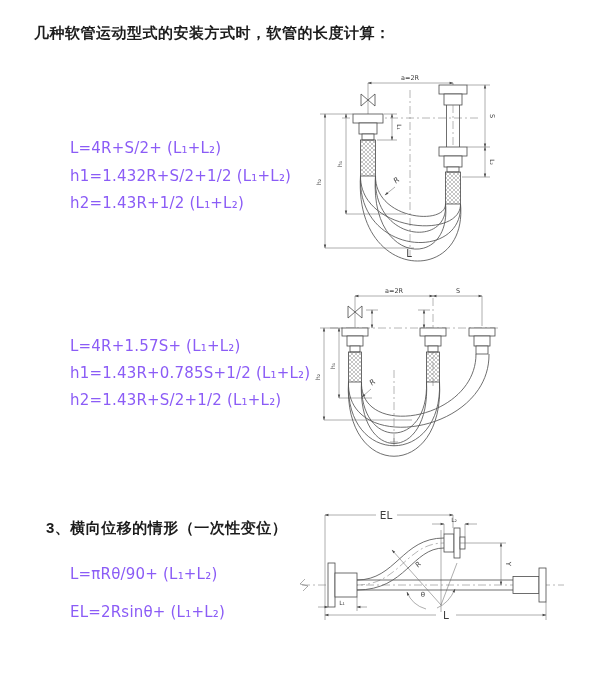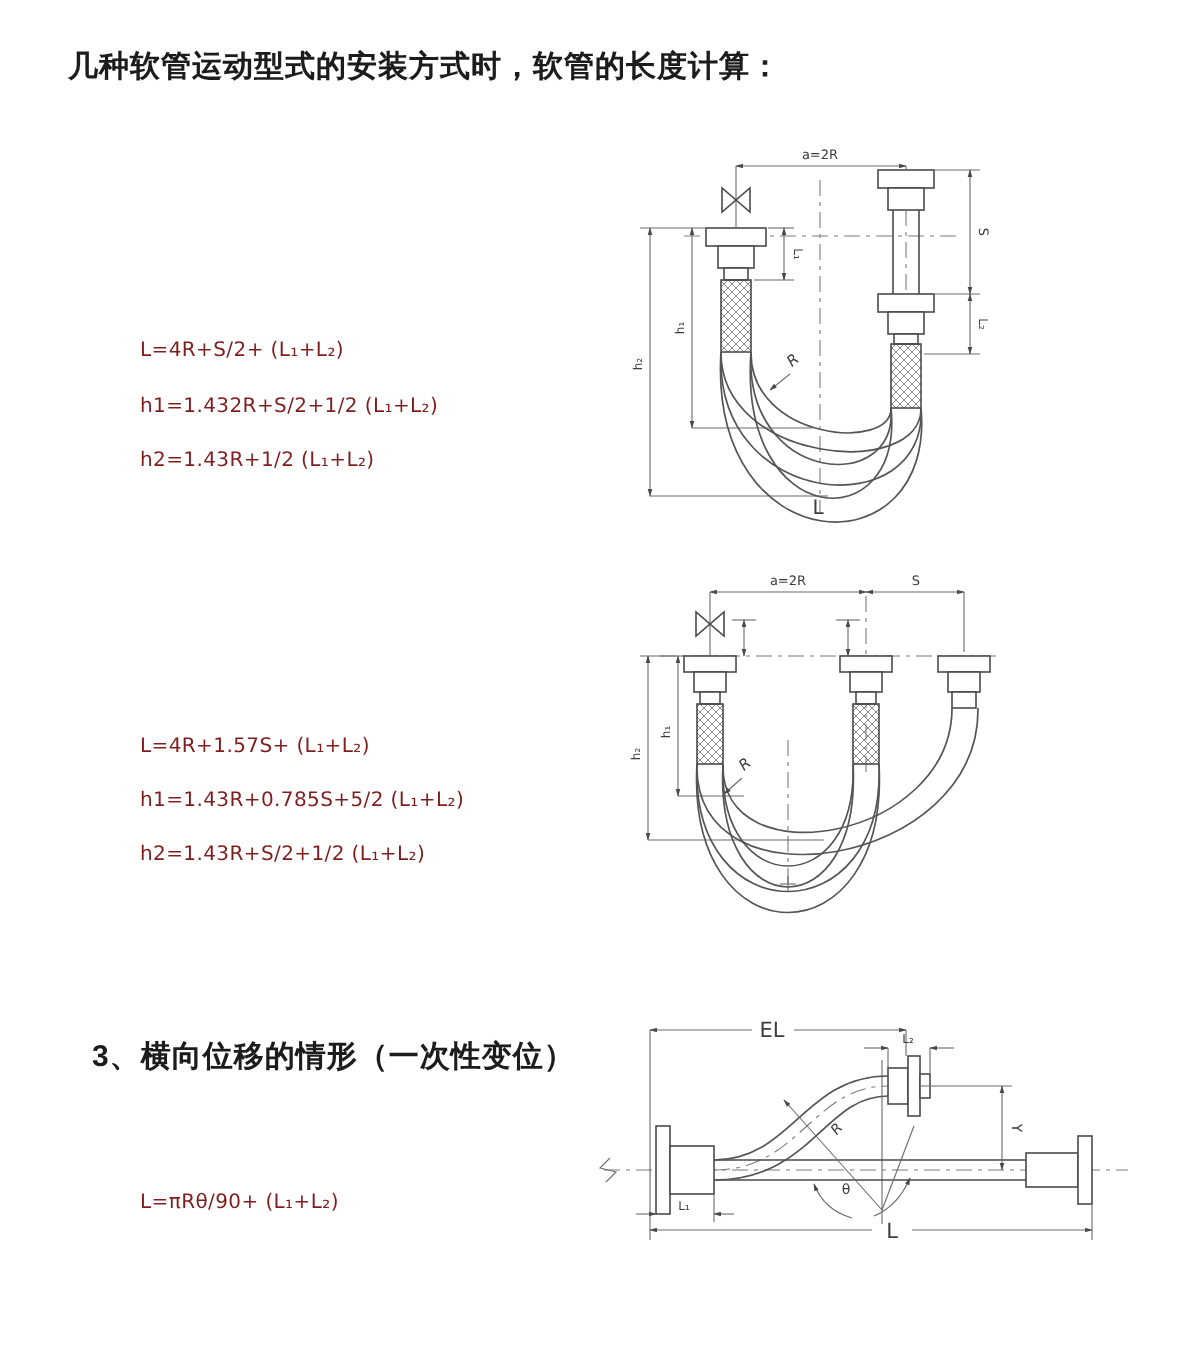--- a/index.html
+++ b/index.html
@@ -2,47 +2,48 @@
 <html><head>
 <meta charset="utf-8">
 <style>
   html,body{margin:0;padding:0;}
   body{font-family:"Liberation Sans","DejaVu Sans",sans-serif;background:#e8e8e8;}
   .page{position:relative;width:600px;height:675px;background:#ffffff;overflow:hidden;
         color:#1c1c1c;}
   .abs{position:absolute;}
   .doc-title{left:34px;top:24px;font-size:15px;font-weight:bold;letter-spacing:0.5px;}
   .sec-heading{left:46px;font-size:15px;font-weight:bold;letter-spacing:0.5px;}
-  .formula{left:70px;font-size:10px;font-family:"DejaVu Sans","Liberation Sans",sans-serif;
-           color:#7f1d1d;letter-spacing:0.2px;white-space:nowrap;margin-top:31px;}
+  .formula{left:70px;font-size:15px;font-family:"DejaVu Sans","Liberation Sans",sans-serif;
+           color:#8b5cf6;letter-spacing:0.2px;white-space:nowrap;}
   svg{position:absolute;overflow:visible;}
   svg text{font-family:"DejaVu Sans","Liberation Sans",sans-serif;fill:#3d3d3d;}
   .ink{stroke:#4a4a4a;fill:none;stroke-width:0.8;}
   .ink-thin{stroke:#6a6a6a;fill:none;stroke-width:0.55;}
   .dash{stroke:#7b7b7b;fill:none;stroke-width:0.55;stroke-dasharray:8 3 2 3;}
   .white-fill{fill:#ffffff;stroke:#4a4a4a;stroke-width:0.8;}
   .hose{stroke:#555;fill:none;stroke-width:0.85;}
 </style>
 </head>
 <body>
 
 <div class="page">
 
   <div class="abs doc-title">几种软管运动型式的安装方式时，软管的长度计算：</div>
 
   <div class="abs formula" style="top:139px;">L=4R+S/2+ (L₁+L₂)</div>
   <div class="abs formula" style="top:167px;">h1=1.432R+S/2+1/2 (L₁+L₂)</div>
   <div class="abs formula" style="top:194px;">h2=1.43R+1/2 (L₁+L₂)</div>
 
   <div class="abs formula" style="top:337px;">L=4R+1.57S+ (L₁+L₂)</div>
-  <div class="abs formula" style="top:364px;">h1=1.43R+0.785S+5/2 (L₁+L₂)</div>
+  <div class="abs formula" style="top:364px;">h1=1.43R+0.785S+1/2 (L₁+L₂)</div>
   <div class="abs formula" style="top:391px;text-align:right;">h2=1.43R+S/2+1/2 (L₁+L₂)</div>
 
   <div class="abs sec-heading" style="top:519px;">3、横向位移的情形（一次性变位）</div>
   <div class="abs formula" style="top:565px;">L=πRθ/90+ (L₁+L₂)</div>
+  <div class="abs formula" style="top:603px;">EL=2Rsinθ+ (L₁+L₂)</div>
 
   <svg style="left:312px;top:64px;" width="240" height="196" viewBox="0 0 240 196">
     <defs>
       <pattern id="braid1" width="4" height="4" patternUnits="userSpaceOnUse">
         <path d="M0,0 L4,4 M4,0 L0,4" stroke="#8a8a8a" stroke-width="0.5"></path>
       </pattern>
       <marker id="arr1" viewBox="0 0 10 10" refX="9" refY="5" markerWidth="9" markerHeight="7" orient="auto-start-reverse">
         <path d="M0,2 L10,5 L0,8 z" fill="#4a4a4a"></path>
       </marker>
     </defs>

